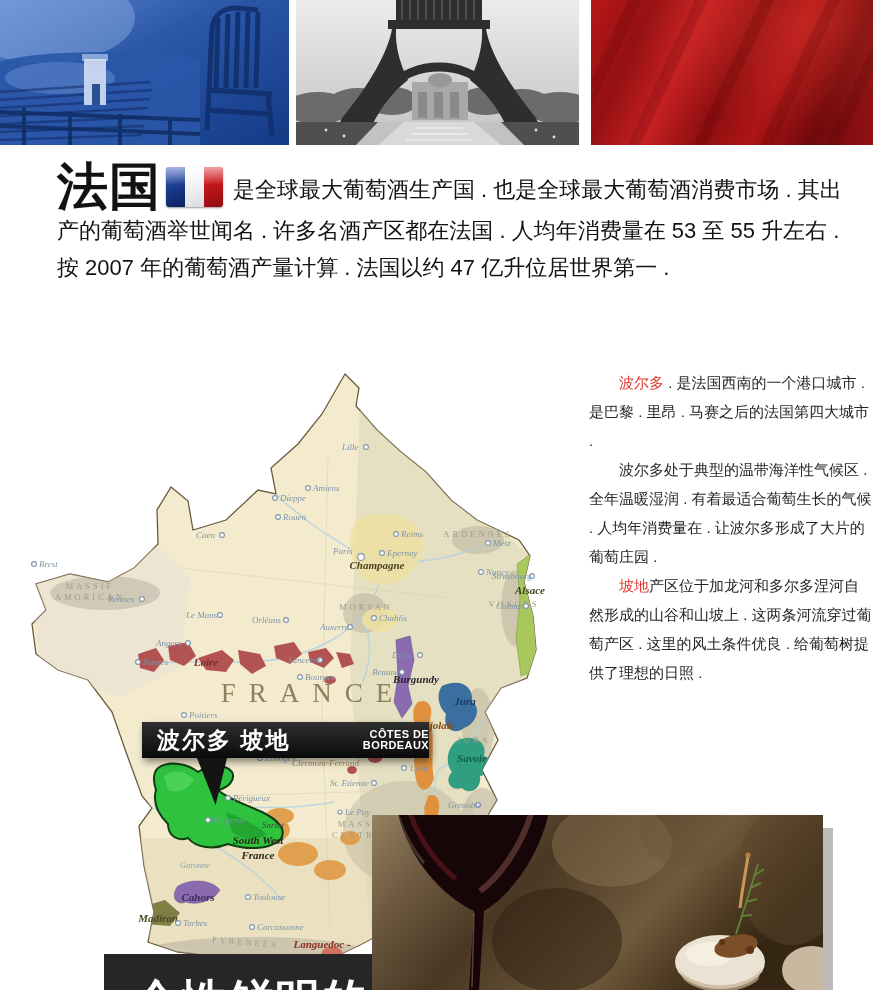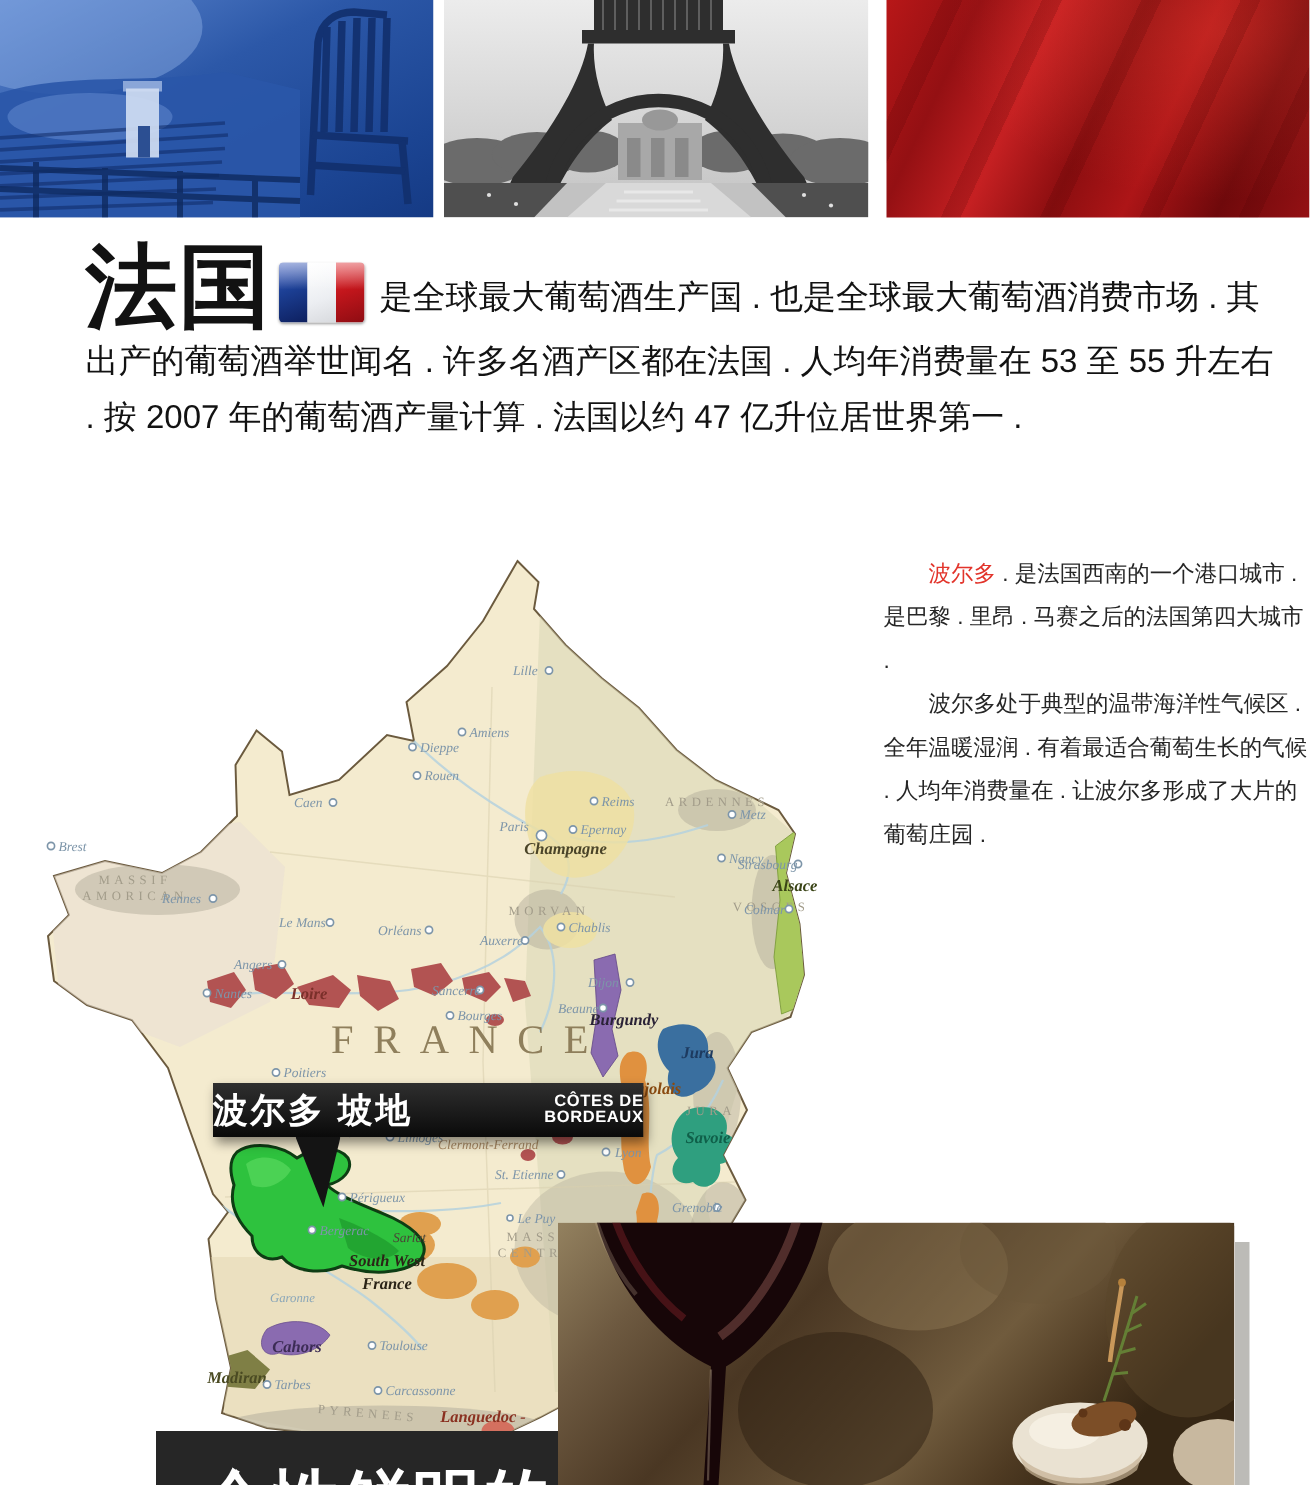--- a/index.html
+++ b/index.html
@@ -13,21 +13,21 @@
   #panel-red{left:591px;width:282px;
     background:
       radial-gradient(120% 140% at 80% 15%, rgba(255,80,60,.28), transparent 55%),
       linear-gradient(115deg,#b81718 0%,#941013 18%,#c52022 34%,#8c0e10 50%,#ad1517 64%,#6f090b 82%,#941114 100%);}
   #panel-red::after{content:"";position:absolute;inset:0;
       background:repeating-linear-gradient(115deg, transparent 0 34px, rgba(70,0,0,.28) 34px 46px, transparent 46px 60px);
       opacity:.6;}
 
   
   .intro{position:absolute;left:57px;top:161px;width:794px;font-size:22px;line-height:37px;color:#121212;}
-  .intro .big{font-size:61px;font-weight:bold;letter-spacing:1px;line-height:1;vertical-align:-7px;margin-right:3px;}
+  .intro .big{font-size:51px;font-weight:bold;letter-spacing:1px;line-height:1;vertical-align:-7px;margin-right:3px;}
   .flag{display:inline-flex;width:57px;height:40px;border-radius:3px;overflow:hidden;position:relative;
         vertical-align:-10px;margin:0 10px 0 2px;box-shadow:0 1px 2px rgba(0,0,0,.4);}
   .flag span{flex:1;}
   .flag .b{background:linear-gradient(160deg,#3c5cbf 0%,#1c3f94 45%,#0d1f5e 100%);}
   .flag .w{background:linear-gradient(160deg,#ffffff 0%,#eceef2 60%,#d8dade 100%);}
   .flag .r{background:linear-gradient(160deg,#e23136 0%,#c3161c 45%,#8e0c12 100%);}
   .flag::after{content:"";position:absolute;left:0;top:0;right:0;height:45%;
         background:linear-gradient(rgba(255,255,255,.55),rgba(255,255,255,0));}
 
   
@@ -44,21 +44,21 @@
   .rg{font:italic bold 11px "Liberation Serif","DejaVu Serif",serif;text-anchor:middle;}
   .tr{font:8.5px "Liberation Serif","DejaVu Serif",serif;fill:#a29c8a;letter-spacing:3px;text-anchor:middle;}
   .france{font:27px "Liberation Serif","DejaVu Serif",serif;fill:#857450;letter-spacing:13px;text-anchor:middle;opacity:.9;}
   .dt{fill:#fff;stroke:#7d95a9;stroke-width:1.1;}
   .rv{fill:none;stroke:#b5d2de;stroke-width:1.5;opacity:.85;}
 
   
   #callout{position:absolute;left:142px;top:722px;width:287px;height:36px;z-index:3;
       display:flex;align-items:center;justify-content:space-between;
       background:linear-gradient(180deg,#2f2f2f,#0a0a0a);box-shadow:2px 4px 7px rgba(0,0,0,.45);}
-  .callout-title{color:#fff;font-size:23px;font-weight:bold;letter-spacing:2px;white-space:nowrap;text-align:right;}
+  .callout-title{color:#fff;font-size:23px;font-weight:bold;letter-spacing:2px;padding-left:15px;white-space:nowrap;text-align:right;}
   .callout-sub{color:#fff;font-size:11px;font-weight:bold;text-align:right;line-height:11px;
       letter-spacing:.4px;}
   #callout-tail{position:absolute;left:197px;top:758px;width:30px;height:47px;background:#141414;
       clip-path:polygon(0 0,100% 0,62% 100%);z-index:3;}
 
   
   #headline-box{position:absolute;left:104px;top:954px;width:468px;height:120px;background:#262626;z-index:4;}
   #headline-box div{padding:17px 0 0 30px;font-size:45px;font-weight:bold;color:#fff;letter-spacing:2px;white-space:nowrap;}
 
   
@@ -380,20 +380,21 @@
   <span class="callout-sub">
     <span>CÔTES DE</span><br>
     <span>BORDEAUX</span>
   </span>
 </div>
 <div id="callout-tail"></div>
 
 <div class="article">
   <p><span class="lead">波尔多</span><span> . 是法国西南的一个港口城市 . 是巴黎 . 里昂 . 马赛之后的法国第四大城市 .</span></p>
   <p><span>波尔多处于典型的温带海洋性气候区 . 全年温暖湿润 . 有着最适合葡萄生长的气候 . 人均年消费量在 . 让波尔多形成了大片的葡萄庄园 .</span></p>
+  <p><span class="lead">坡地</span><span>产区位于加龙河和多尔多涅河自然形成的山谷和山坡上 . 这两条河流穿过葡萄产区 . 这里的风土条件优良 . 给葡萄树提供了理想的日照 .</span></p>
 </div>
 
 <div id="headline-box">
   <div>个性鲜明的红酒</div>
 </div>
 
 <div id="wine-photo">
   <svg width="451" height="175" viewBox="0 0 451 175">
     <defs>
       <linearGradient id="phg" x1="0" y1="0" x2="1" y2=".35">

